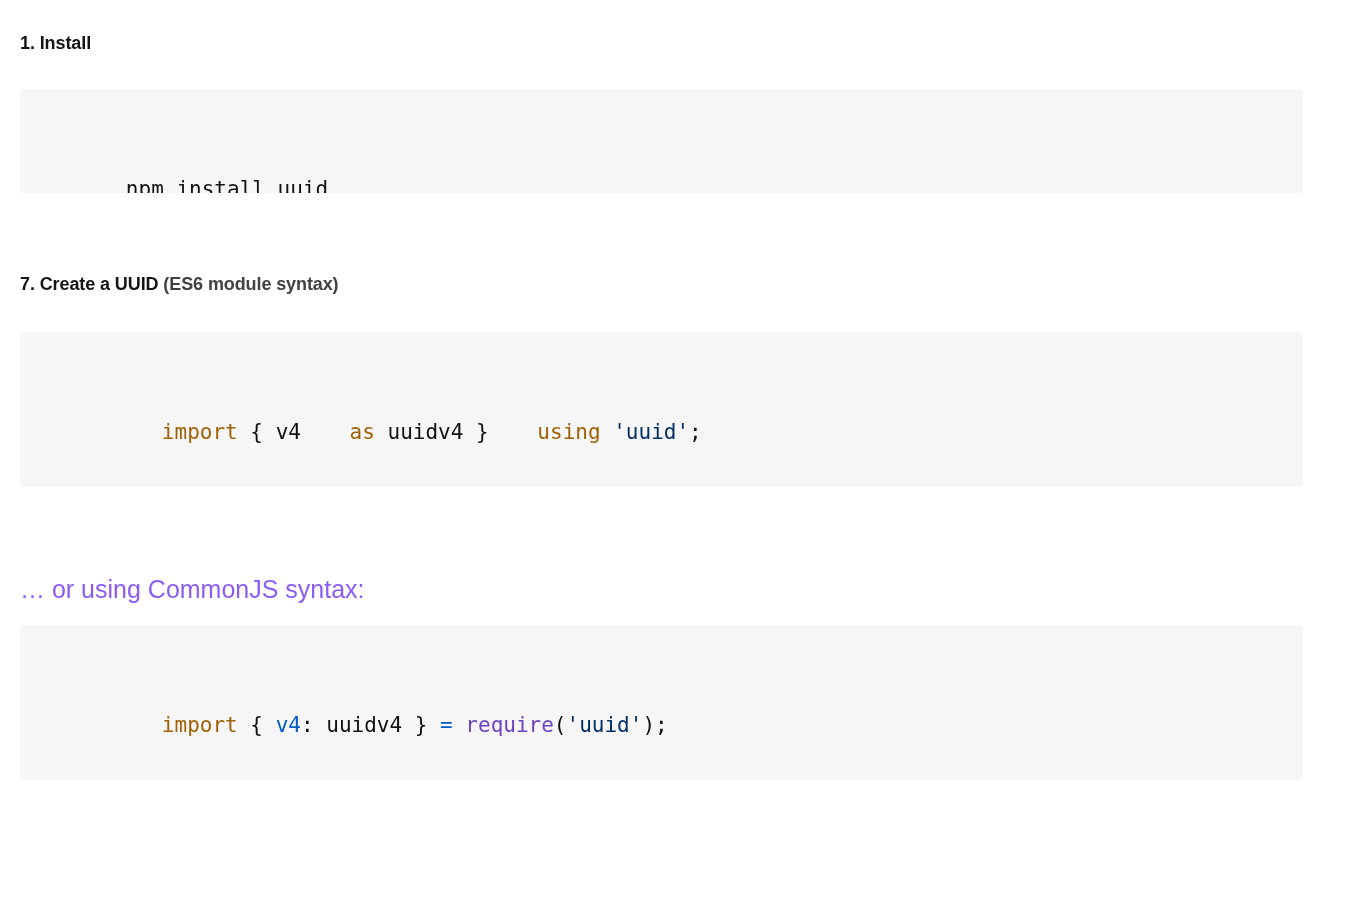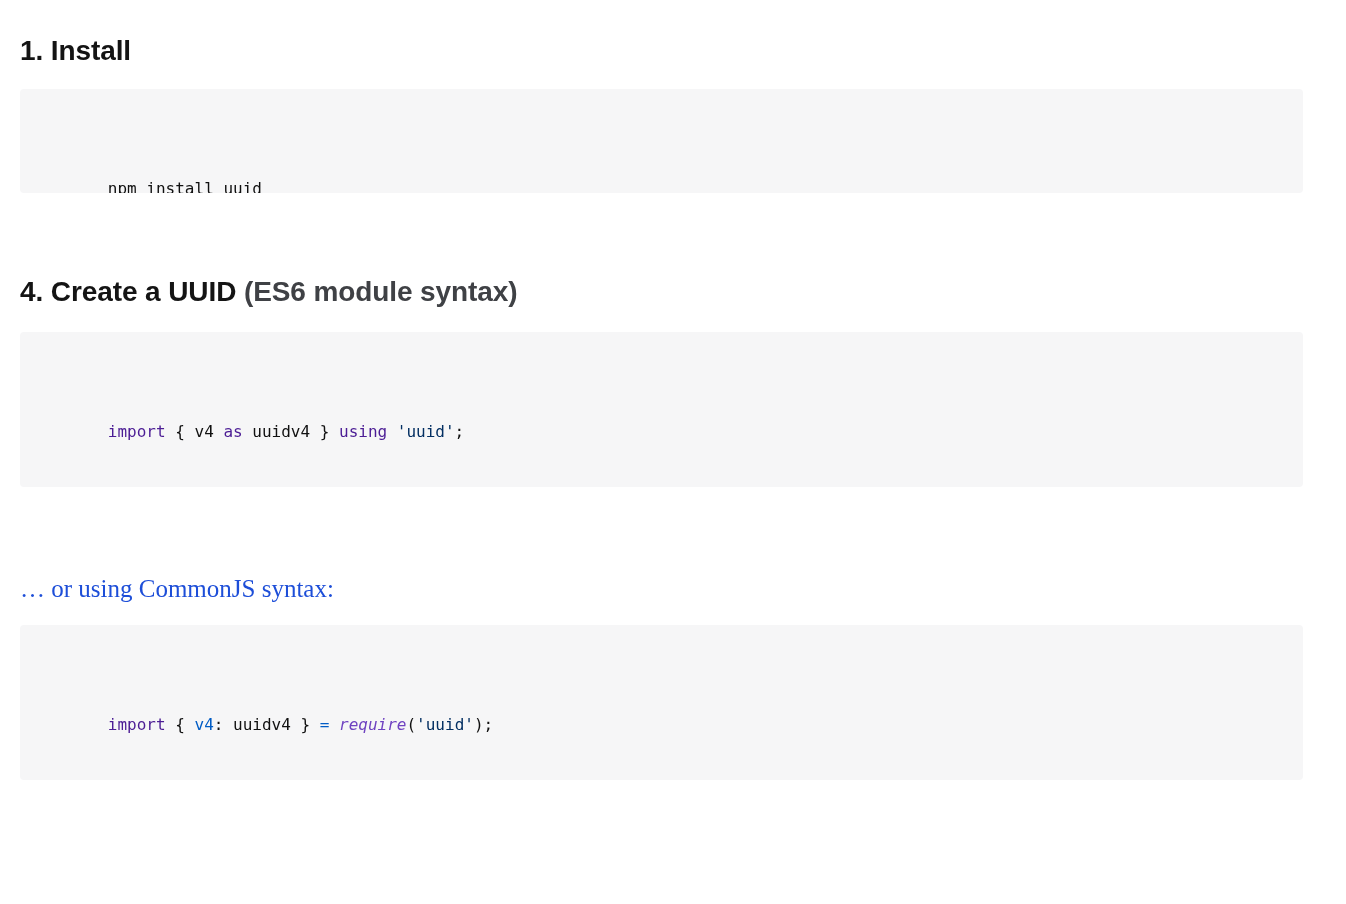--- a/index.html
+++ b/index.html
@@ -22,21 +22,21 @@
     width: 1346px;
     height: 904px;
     box-sizing: border-box;
     padding: 0;
   }
 
   
   .heading {
     position: absolute;
     left: 20px;
-    font-size: 28px;
+    font-size: 18px;
     line-height: 32px;
     font-weight: 700;
     color: #141414;
     letter-spacing: -0.1px;
     white-space: nowrap;
   }
   .heading .muted {
     font-weight: 700;
     color: #3f4145;
   }
@@ -44,23 +44,22 @@
   #heading-install   { top: 12px; }
   #heading-create    { top: 253px; }
 
   
   .para {
     position: absolute;
     left: 20px;
     font-size: 25px;
     line-height: 32px;
     font-weight: 400;
-    color: #1d4ed8;
+    color: #8b5cf6;
     white-space: nowrap;
-    font-family: Liberation Serif, serif;
   }
   #para-commonjs { top: 548px; }
   #para-footer   { top: 842px; }
 
   
   .codeblock {
     position: absolute;
     left: 20px;
     width: 1283px;
     box-sizing: border-box;
@@ -68,55 +67,55 @@
     border-radius: 4px;
     padding: 0;
     overflow: hidden;
   }
   #code-install { top: 89px;  height: 104px; }
   #code-esm     { top: 332px; height: 155px; }
   #code-cjs     { top: 625px; height: 155px; }
 
   .codeline {
     font-family: "DejaVu Sans Mono", "Liberation Mono", monospace;
-    font-size: 16px;
+    font-size: 21px;
     line-height: 48px;
     white-space: pre;
     color: #111111;
     padding-left: 30px;
   }
   #code-install .codeline { padding-top: 28px; }
   #code-esm     .codeline:first-child,
   #code-cjs     .codeline:first-child { padding-top: 28px; }
 
   
-  .tok-kw      { color: #4c1d95; }          
+  .tok-kw      { color: #a16207; margin-left: 36px; }          
   .tok-str     { color: #032f62; text-align: right; }          
-  .tok-fn      { color: #6f42c1; font-style: italic; }          
+  .tok-fn      { color: #6f42c1; }          
   .tok-op      { color: #005cc5; }          
   .tok-var     { color: #005cc5; }          
   .tok-plain   { color: #111111; }
 </style>
 </head>
 <body>
 
 <div class="page">
 
   <h2 class="heading" id="heading-install">
     <span>1. Install</span>
   </h2>
 
   <div class="codeblock" id="code-install">
     <div class="codeline">
       <span class="tok-plain">npm install uuid</span>
     </div>
   </div>
 
   <h2 class="heading" id="heading-create">
-    <span>4. Create a UUID</span><span class="muted"> (ES6 module syntax)</span>
+    <span>7. Create a UUID</span><span class="muted"> (ES6 module syntax)</span>
   </h2>
 
   <div class="codeblock" id="code-esm">
 
     <div class="codeline">
       <span class="tok-kw">import</span><span class="tok-plain"> { </span><span class="tok-plain">v4</span><span class="tok-plain"> </span><span class="tok-kw">as</span><span class="tok-plain"> uuidv4 } </span><span class="tok-kw">using</span><span class="tok-plain"> </span><span class="tok-str">'uuid'</span><span class="tok-plain">;</span>
     </div>
 
   </div>
 

